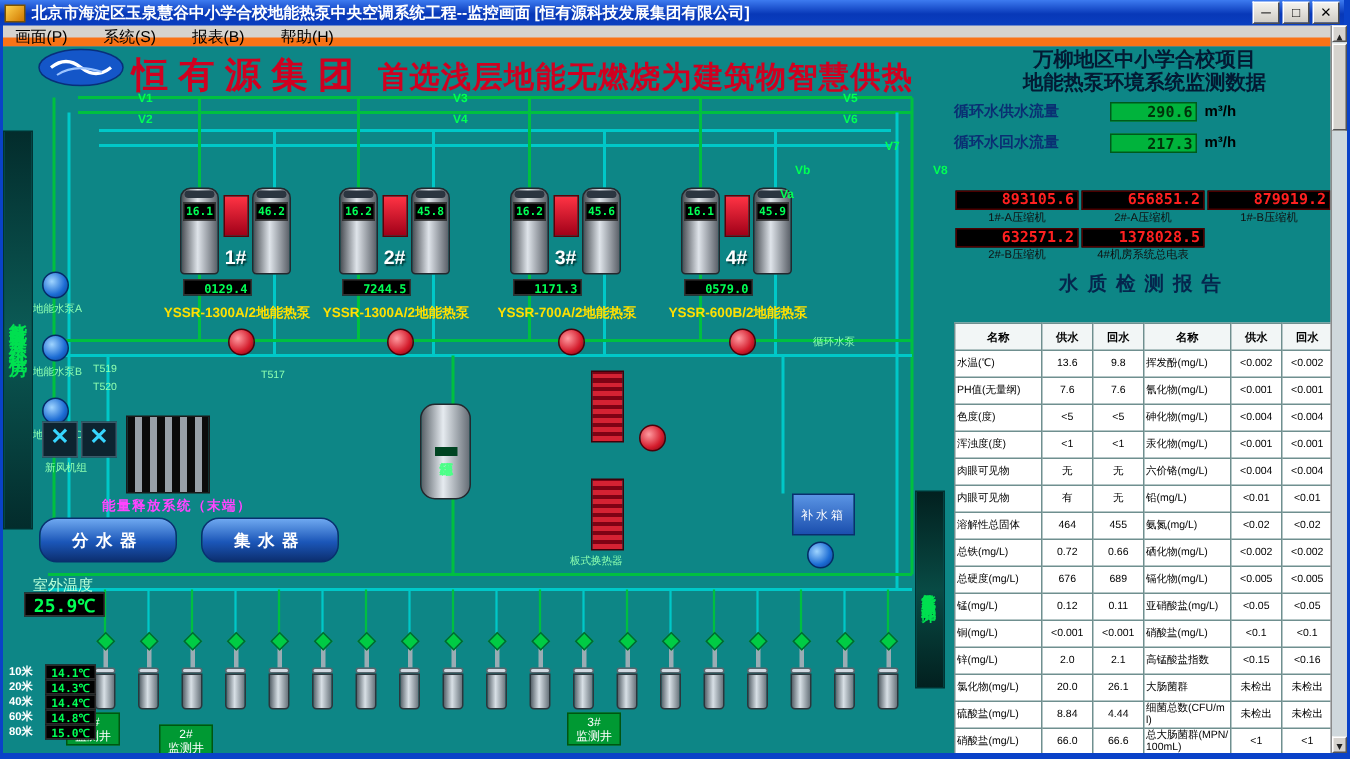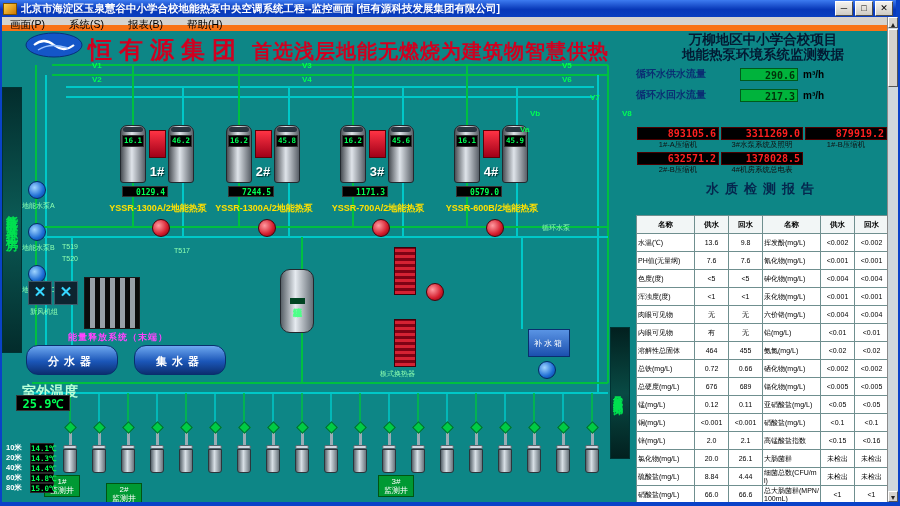--- a/index.html
+++ b/index.html
@@ -62,35 +62,35 @@
   .hx-label{position:absolute;color:#8effb0;font-size:7px;}
   .fan{position:absolute;width:22px;height:22px;background:#0d2430;border:1px solid #3b5a6a;color:#37d6ff;font-size:15px;font-weight:bold;text-align:center;line-height:20px;}
   .coilbox{position:absolute;left:82px;top:246px;width:54px;height:50px;background:repeating-linear-gradient(90deg,#0b0b0b 0 5px,#98a0a8 5px 10px);border:1px solid #1a1a1a;}
   .surge{position:absolute;left:278px;top:238px;width:34px;height:64px;background:linear-gradient(90deg,#596168,#e6ebf0 45%,#666e76);border:1px solid #23282e;border-radius:10px;display:flex;justify-content:center;align-items:center;box-sizing:border-box;}
   .surge-label{writing-mode:vertical-lr;text-orientation:upright;background:#042;color:#4dff88;font-size:9px;font-weight:bold;padding:3px 1px;}
   .bluecyl{position:absolute;width:92px;height:30px;border-radius:12px;background:linear-gradient(180deg,#6ea8f0,#1b56b8 55%,#0c2f70);
     border:1px solid #08306e;color:#fff;font-size:11px;font-weight:bold;text-align:center;line-height:30px;letter-spacing:5px;box-sizing:border-box;}
   .makeup{position:absolute;left:526px;top:298px;width:42px;height:28px;background:linear-gradient(180deg,#5a94e4,#1b4fae);border:1px solid #0a2e6e;
     color:#fff;font-size:8px;text-align:center;line-height:28px;letter-spacing:2px;box-sizing:border-box;}
   .release-label{position:absolute;left:66px;top:300px;color:#ff44ff;font-size:9px;font-weight:bold;letter-spacing:1px;}
-  .outdoor-label{position:absolute;left:20px;top:352px;color:#b8ffd8;font-size:14px;font-weight:bold;}
+  .outdoor-label{position:absolute;left:20px;top:352px;color:#b8ffd8;font-size:10px;font-weight:normal;}
   .outdoor-led{position:absolute;left:14px;top:364px;width:54px;height:16px;background:#000;border:1px solid #333;color:#00ff55;
     font-family:"DejaVu Sans Mono",monospace;font-size:12px;font-weight:bold;text-align:center;line-height:16px;box-sizing:border-box;}
   
   .well-field{position:absolute;left:0;top:380px;width:628px;height:91px;}
   .well{position:absolute;top:12px;width:16px;}
   .well-valve{width:7px;height:7px;margin:0 auto;background:#00cc44;transform:rotate(45deg);border:1px solid #063;}
   .well-pipe{width:3px;height:13px;margin:0 auto;background:#9aacb4;}
   .well-cap{width:14px;height:4px;margin:0 auto;background:#cfd8e0;border:1px solid #58666e;border-radius:2px;box-sizing:border-box;}
   .well-body{width:14px;height:24px;margin:0 auto;background:linear-gradient(90deg,#58636b,#d8e0e6 45%,#6a757d);border:1px solid #2c363c;border-radius:0 0 3px 3px;box-sizing:border-box;}
   .well-label{position:absolute;width:34px;background:#009933;border:1px solid #005511;color:#fff;font-size:8px;line-height:9px;text-align:center;white-space:pre-line;padding:1px 0;}
   .depth-scale{position:absolute;left:4px;top:412px;width:62px;}
   .depth-row{display:flex;height:10px;margin-bottom:0;}
   .depth-label{width:24px;color:#fff;font-size:7.5px;font-weight:bold;line-height:10px;}
-  .depth-led{width:24px;background:#000;color:#00ff55;font-family:"DejaVu Sans Mono",monospace;font-size:7.5px;font-weight:bold;text-align:center;line-height:9px;border:1px solid #2a2a2a;box-sizing:border-box;}
+  .depth-led{width:34px;background:#000;color:#00ff55;font-family:"DejaVu Sans Mono",monospace;font-size:7.5px;font-weight:bold;text-align:center;line-height:9px;border:1px solid #2a2a2a;box-sizing:border-box;}
   
   .rpanel{position:absolute;left:634px;top:0;width:254px;height:471px;}
   .rp-title{position:absolute;width:100%;text-align:center;font-size:13.5px;font-weight:bold;color:#031a33;white-space:nowrap;}
   .flows{position:absolute;left:0;top:33px;width:100%;}
   .flow-row{height:20px;margin-bottom:1px;display:flex;align-items:center;}
   .flow-label{display:inline-block;width:104px;color:#0a2f73;font-size:10px;font-weight:bold;}
   .flow-led{display:inline-block;width:58px;height:13px;background:#00b33c;border:1px solid #005a1c;color:#00330a;
     font-family:"DejaVu Sans Mono",monospace;font-size:10px;font-weight:bold;text-align:right;line-height:13px;padding-right:2px;box-sizing:border-box;}
   .flow-led.wide{width:76px;}
   .flow-unit{color:#000;font-size:10px;font-weight:bold;margin-left:5px;}
@@ -488,22 +488,22 @@
           <span class="flow-unit">m³/h</span>
         </div>
       </div>
 
       <div class="meter-grid" id="meter-grid">
           <div class="meter">
             <div class="meter-led">893105.6</div>
             <div class="meter-label">1#-A压缩机</div>
           </div>
           <div class="meter">
-            <div class="meter-led">3311269.0</div>
-            <div class="meter-label">3#水泵系统及照明</div>
+            <div class="meter-led">656851.2</div>
+            <div class="meter-label">2#-A压缩机</div>
           </div>
           <div class="meter">
             <div class="meter-led">879919.2</div>
             <div class="meter-label">1#-B压缩机</div>
           </div>
           <div class="meter">
             <div class="meter-led">632571.2</div>
             <div class="meter-label">2#-B压缩机</div>
           </div>
           <div class="meter">

